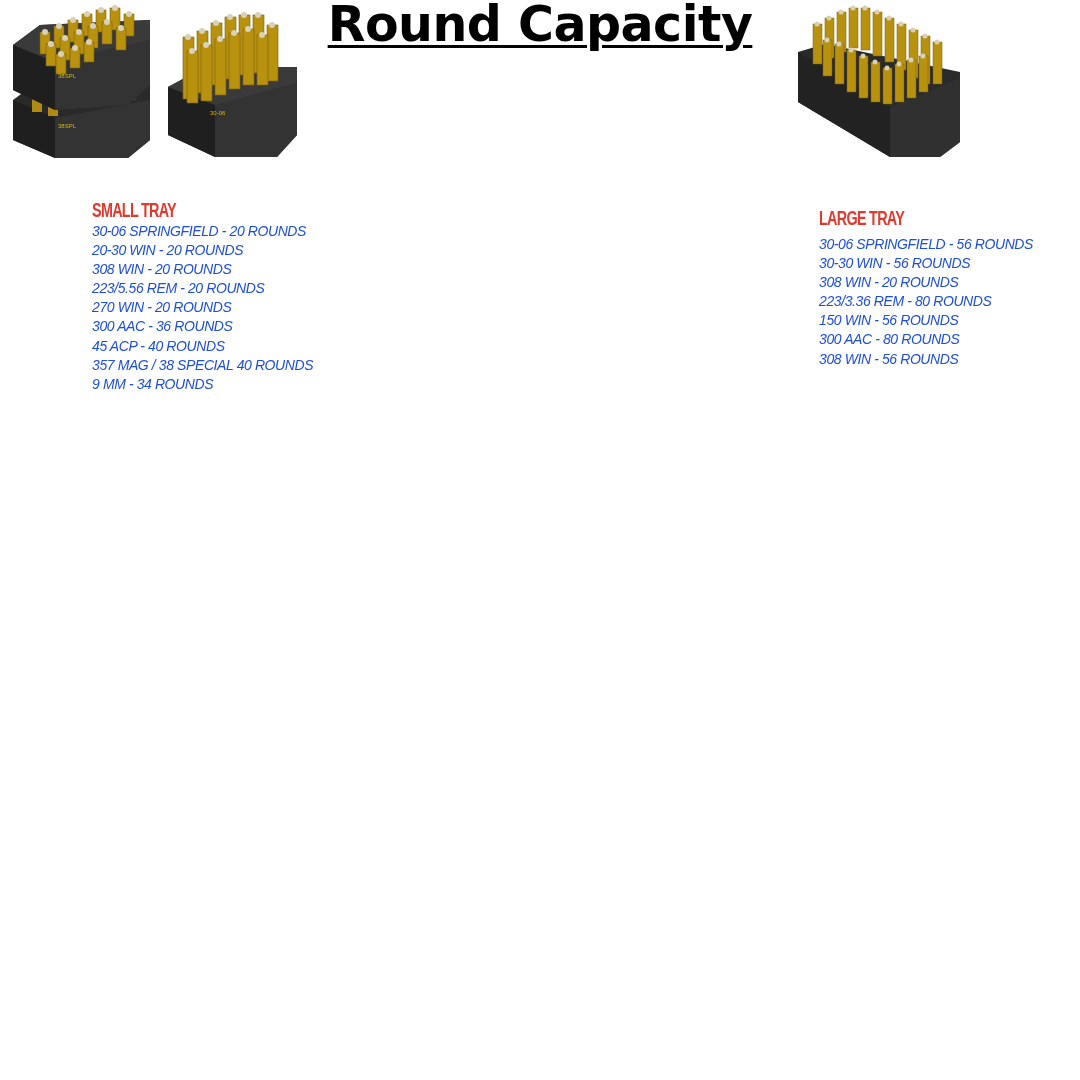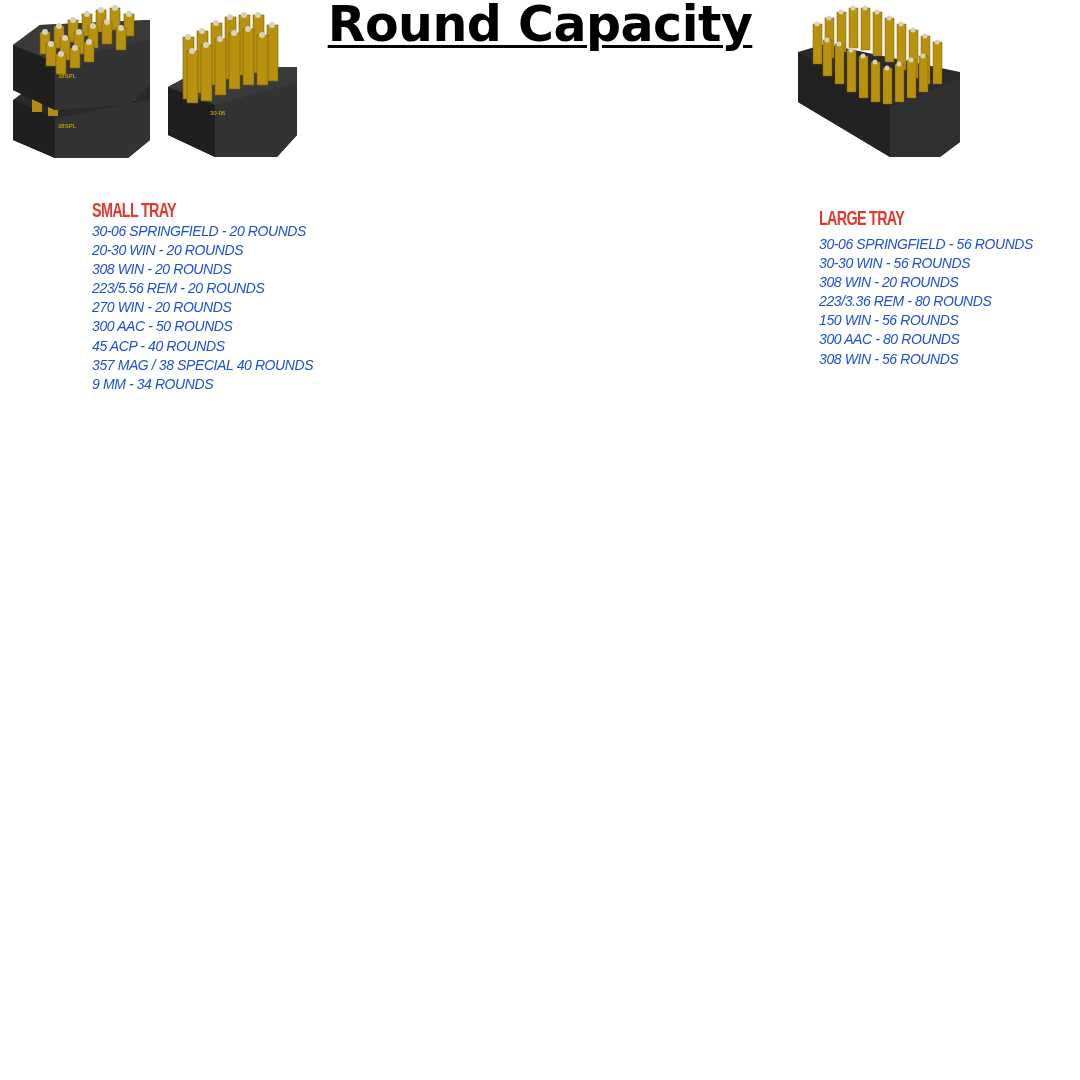--- a/index.html
+++ b/index.html
@@ -175,21 +175,21 @@
 </svg>
 
 <div class="section" style="left:77px;top:198px">
   <h2 class="heading">SMALL TRAY</h2>
   <ul class="list">
     <li>30-06 SPRINGFIELD - 20 ROUNDS</li>
     <li>20-30 WIN - 20 ROUNDS</li>
     <li>308 WIN - 20 ROUNDS</li>
     <li>223/5.56 REM - 20 ROUNDS</li>
     <li>270 WIN - 20 ROUNDS</li>
-    <li>300 AAC - 50 ROUNDS</li>
+    <li>300 AAC - 36 ROUNDS</li>
     <li>45 ACP - 40 ROUNDS</li>
     <li>357 MAG / 38 SPECIAL 40 ROUNDS</li>
     <li>9 MM - 34 ROUNDS</li>
   </ul>
 </div>
 
 <div class="section" style="left:804px;top:206px">
   <h2 class="heading" style="margin-bottom:5px">LARGE TRAY</h2>
   <ul class="list">
     <li>30-06 SPRINGFIELD - 56 ROUNDS</li>

